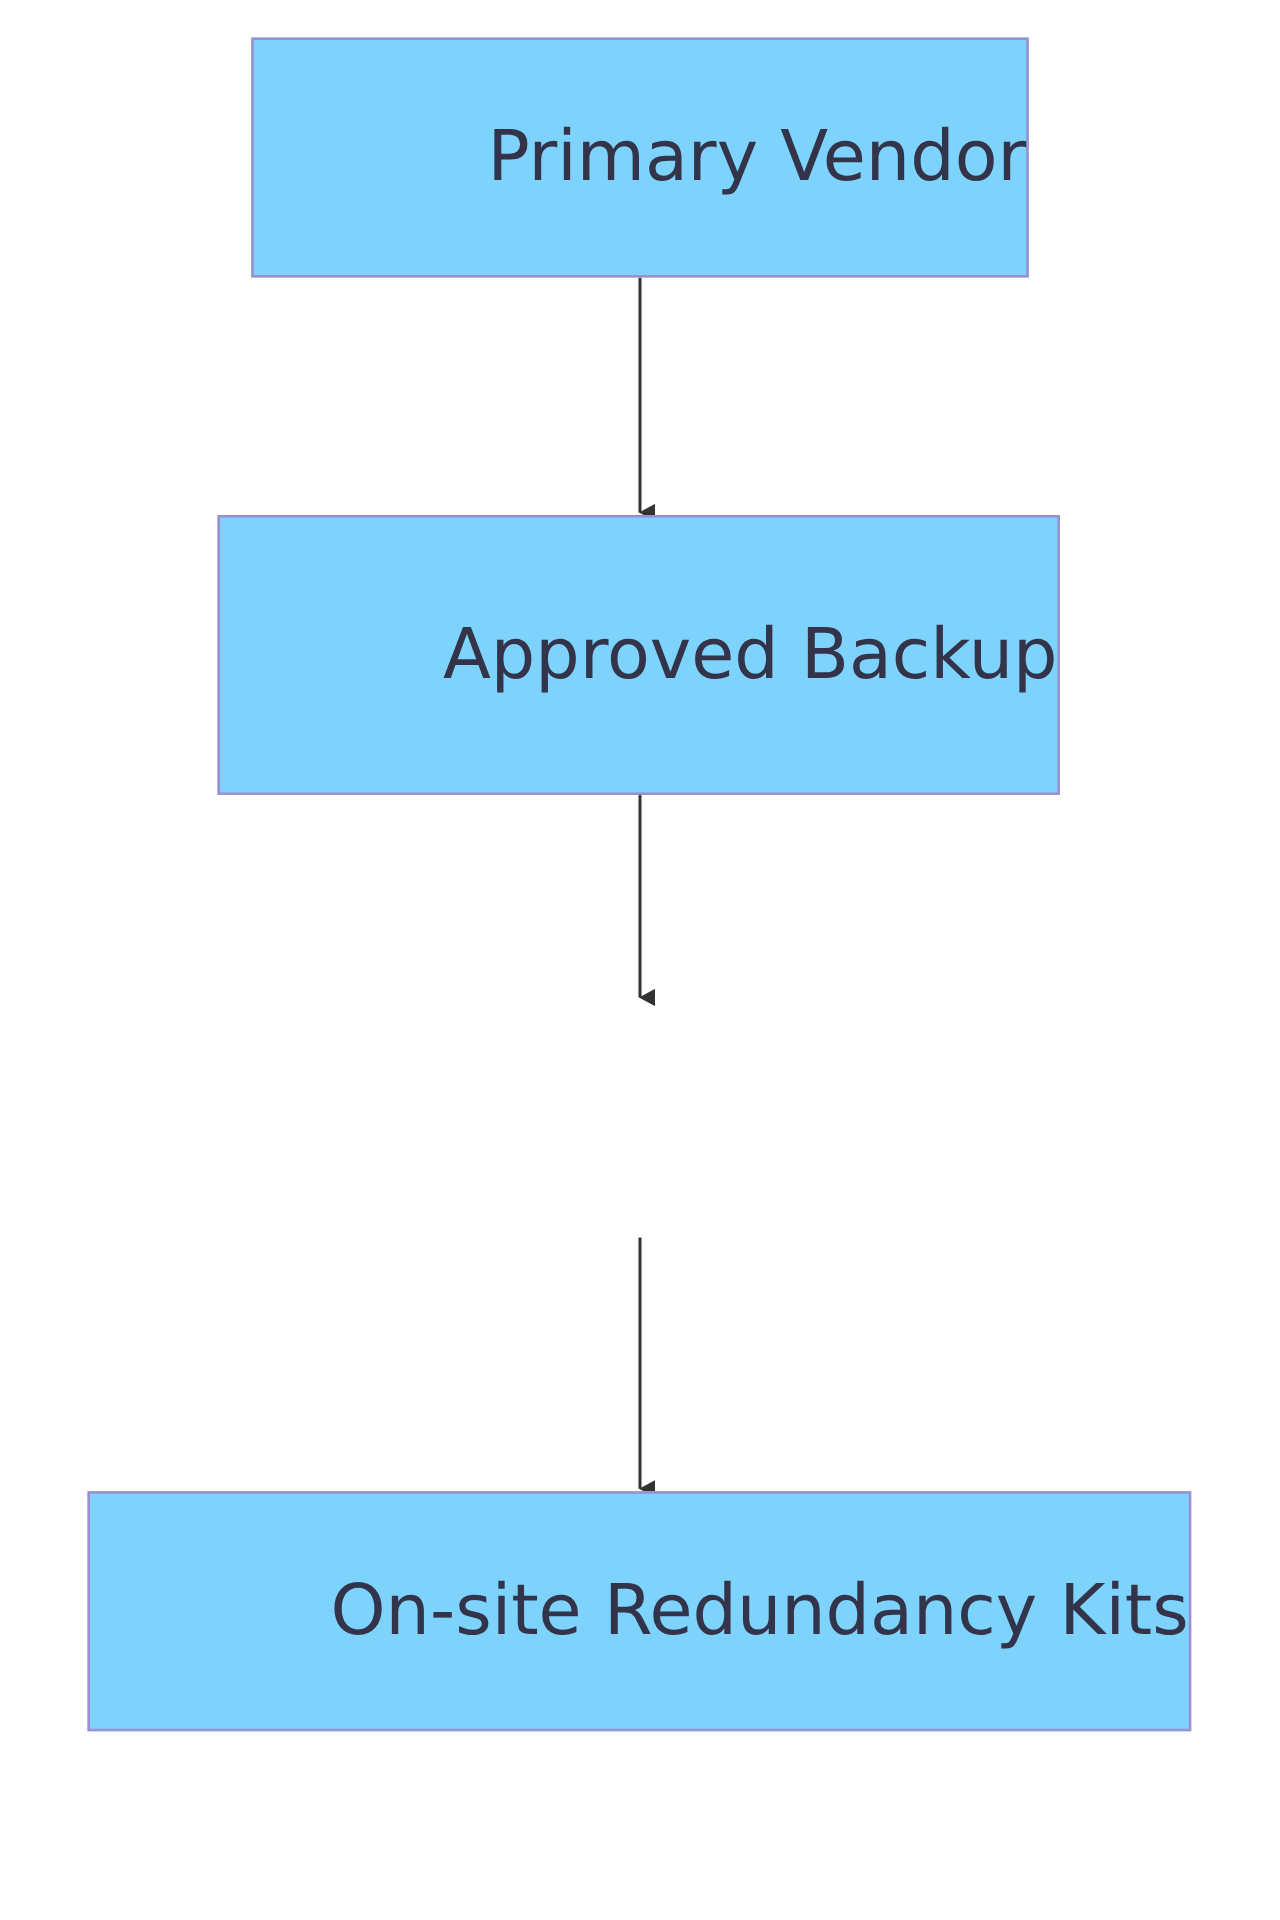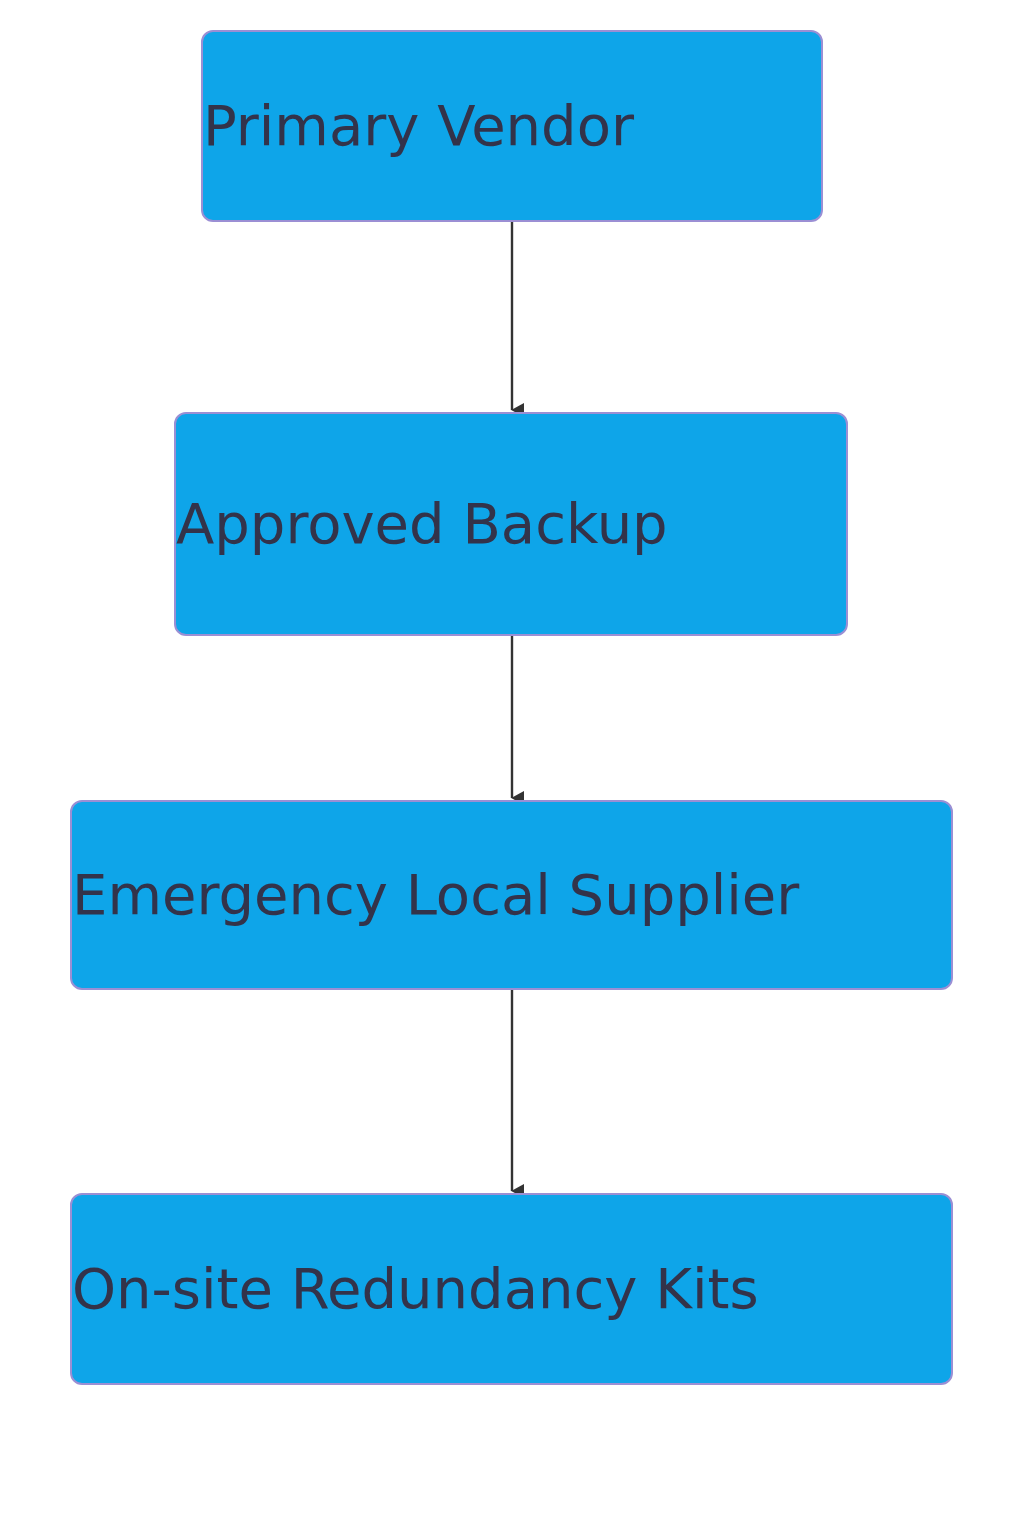--- a/index.html
+++ b/index.html
@@ -16,26 +16,26 @@
   }
   #diagram-canvas {
     position: relative;
     width: 1024px;
     height: 1536px;
     background: #ffffff;
   }
   .flow-node {
     position: absolute;
     box-sizing: border-box;
-    background: #0ea5e9;
+    background: #7dd3fc;
     border: 2px solid #9b8fd4;
-    border-radius: 12px;
+    border-radius: 0px;
     display: flex;
     align-items: center;
-    justify-content: flex-start;
+    justify-content: flex-end;
     text-align: center;
   }
   .flow-node-label {
     color: #33334a;
     font-family: "DejaVu Sans", "Liberation Sans", sans-serif;
     font-size: 56px;
     font-weight: 400;
     line-height: 1.1;
     letter-spacing: 0px;
     white-space: nowrap;
@@ -78,21 +78,18 @@
   </svg>
 
   <div class="flow-node" id="node-primary-vendor">
     <span class="flow-node-label">Primary Vendor</span>
   </div>
 
   <div class="flow-node" id="node-approved-backup">
     <span class="flow-node-label">Approved Backup</span>
   </div>
 
-  <div class="flow-node" id="node-emergency-local-supplier">
-    <span class="flow-node-label">Emergency Local Supplier</span>
-  </div>
 
   <div class="flow-node" id="node-onsite-redundancy-kits">
     <span class="flow-node-label">On-site Redundancy Kits</span>
   </div>
 
 </div>
 
 </body></html>

